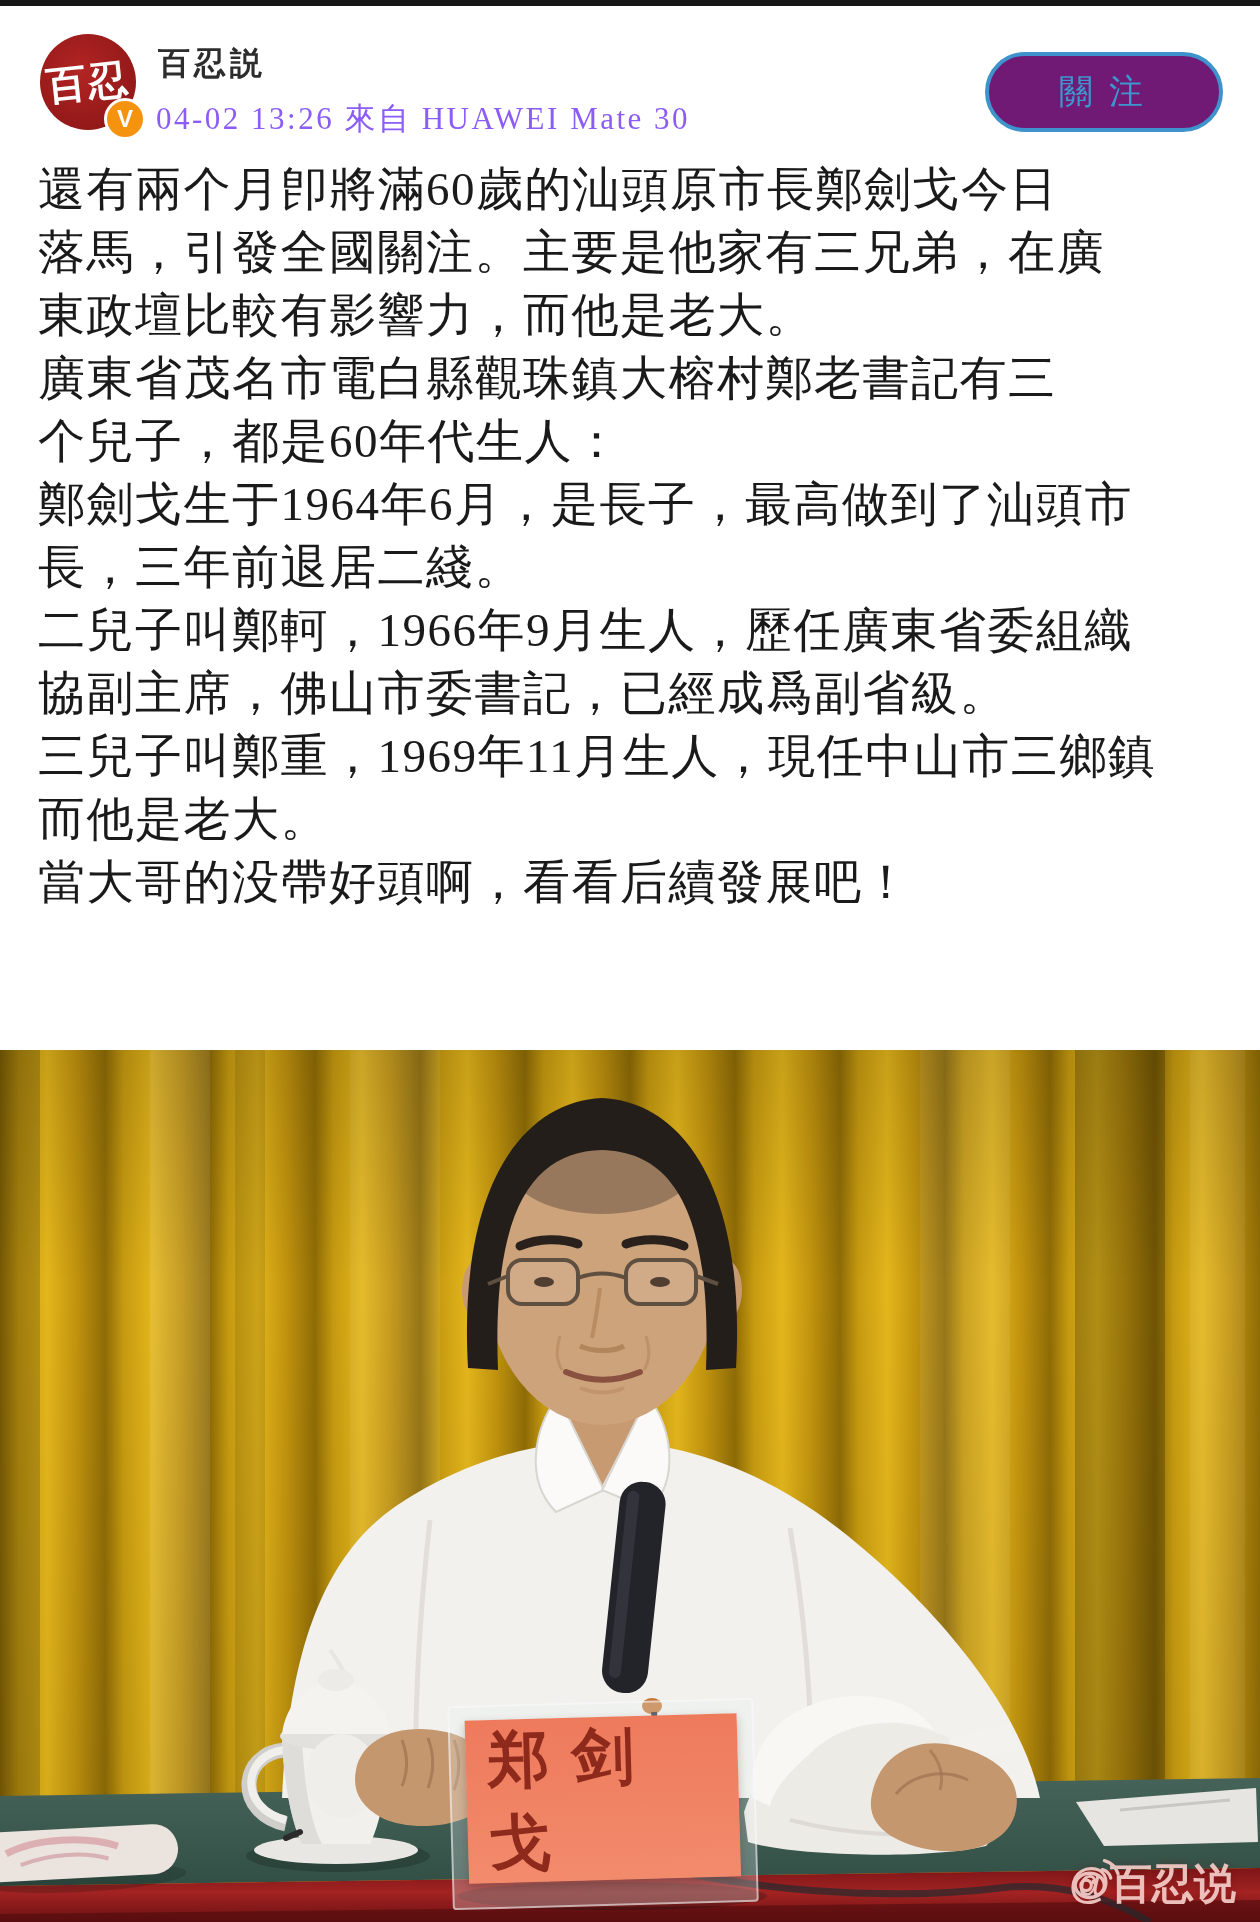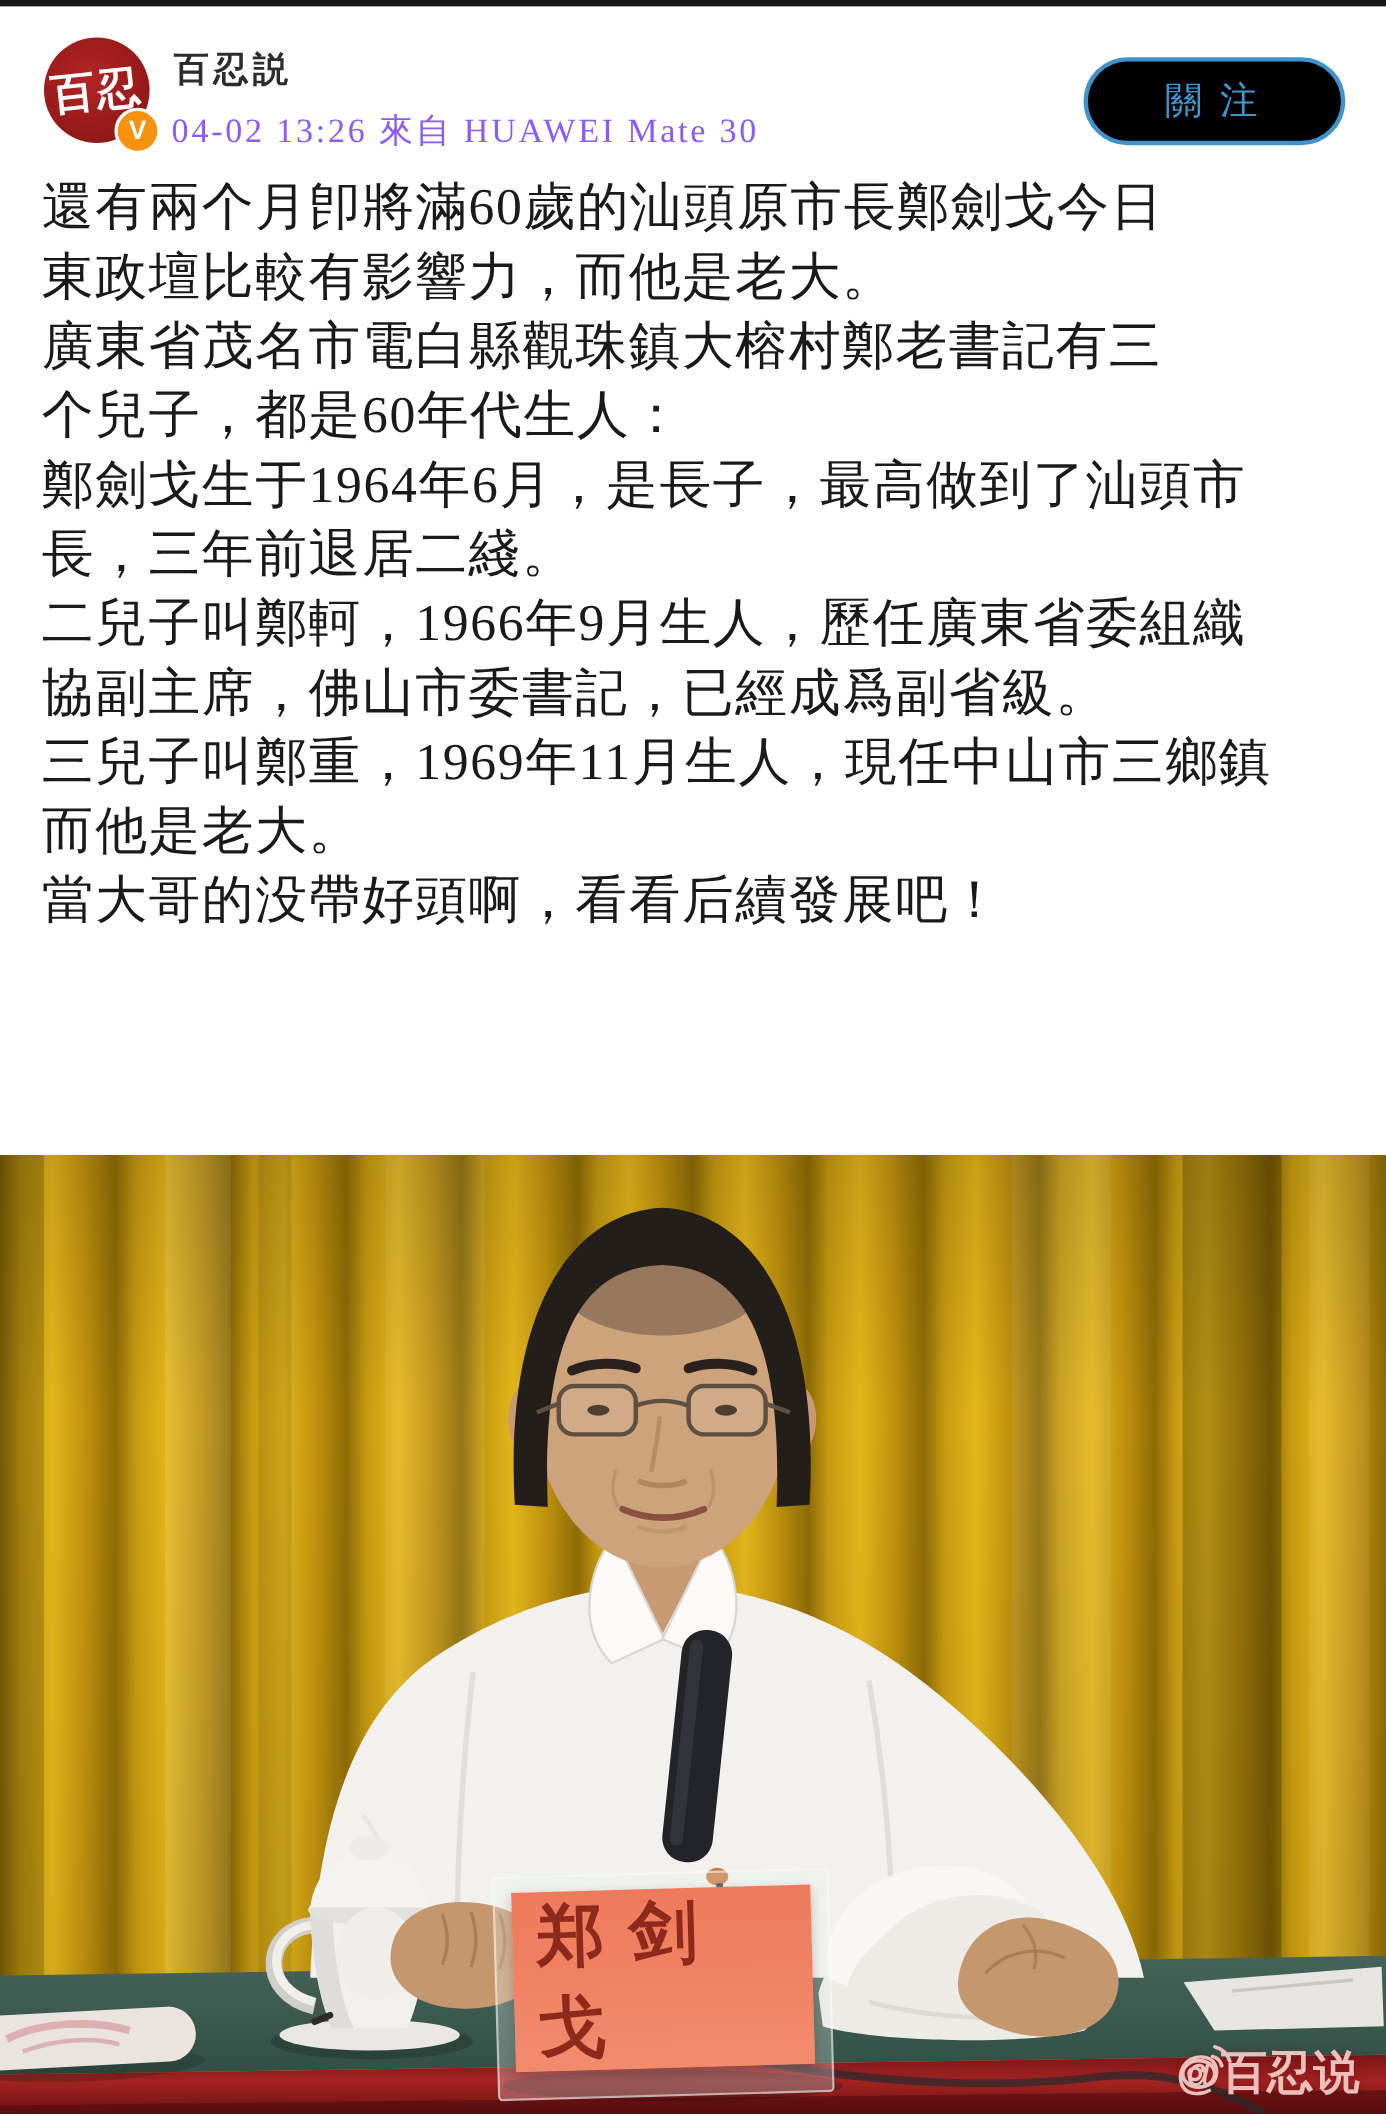--- a/index.html
+++ b/index.html
@@ -11,21 +11,21 @@
   .avatar{position:absolute;left:40px;top:28px;width:96px;height:96px;border-radius:50%;
     background:radial-gradient(circle at 42% 38%, #b22524 0%, #9a1b1b 55%, #871414 100%);
     display:flex;align-items:center;justify-content:center;}
   .avatar span{color:#fff;font-size:40px;font-weight:bold;transform:rotate(-6deg);letter-spacing:2px;}
   .badge{position:absolute;left:104px;top:92px;width:42px;height:42px;border-radius:50%;
     background:#f5930f;border:3px solid #fff;box-sizing:border-box;display:flex;align-items:center;
     justify-content:center;color:#fff;font-size:24px;font-weight:bold;font-family:"Liberation Sans",sans-serif;}
   .username{position:absolute;left:158px;top:36px;font-size:32px;font-weight:bold;color:#2d2d2d;letter-spacing:4px;}
   .meta{position:absolute;left:156px;top:92px;font-size:31px;color:#8b5cf6;letter-spacing:2.5px;}
   .follow-btn{position:absolute;left:985px;top:46px;width:238px;height:80px;border-radius:44px;
-    border:4px solid #3e93cc;box-sizing:border-box;background:#000000;color:#3e96ce;font-size:34px;
+    border:4px solid #3e93cc;box-sizing:border-box;background:#701a75;color:#3e96ce;font-size:34px;
     letter-spacing:16px;padding-left:16px;display:flex;align-items:center;justify-content:center;
     font-family:"Liberation Serif","DejaVu Serif",serif;cursor:pointer;}
 
   
   .post-text{position:absolute;left:0;top:158px;width:1152px;padding:0 38px;box-sizing:border-box;}
   .post-line{font-size:47px;line-height:63px;color:#1a1a1a;letter-spacing:1.5px;white-space:nowrap;}
 
   
   .photo{position:absolute;left:0;top:1050px;width:1260px;height:872px;background:#caa11a;overflow:hidden;}
   .photo svg{position:absolute;left:0;top:0;}
@@ -51,20 +51,21 @@
     <span>百忍</span>
   </div>
   <div class="badge">V</div>
   <div class="username">百忍説</div>
   <div class="meta">04-02 13:26 來自 HUAWEI Mate 30</div>
   <button class="follow-btn">關注</button>
 </div>
 
 <div class="post-text">
     <div class="post-line">還有兩个月卽將滿60歲的汕頭原市長鄭劍戈今日</div>
+    <div class="post-line">落馬，引發全國關注。主要是他家有三兄弟，在廣</div>
     <div class="post-line">東政壇比較有影響力，而他是老大。</div>
     <div class="post-line">廣東省茂名市電白縣觀珠鎮大榕村鄭老書記有三</div>
     <div class="post-line">个兒子，都是60年代生人：</div>
     <div class="post-line">鄭劍戈生于1964年6月，是長子，最高做到了汕頭市</div>
     <div class="post-line">長，三年前退居二綫。</div>
     <div class="post-line">二兒子叫鄭軻，1966年9月生人，歷任廣東省委組織</div>
     <div class="post-line">協副主席，佛山市委書記，已經成爲副省級。</div>
     <div class="post-line">三兒子叫鄭重，1969年11月生人，現任中山市三鄉鎮</div>
     <div class="post-line">而他是老大。</div>
     <div class="post-line">當大哥的没帶好頭啊，看看后續發展吧！</div>

